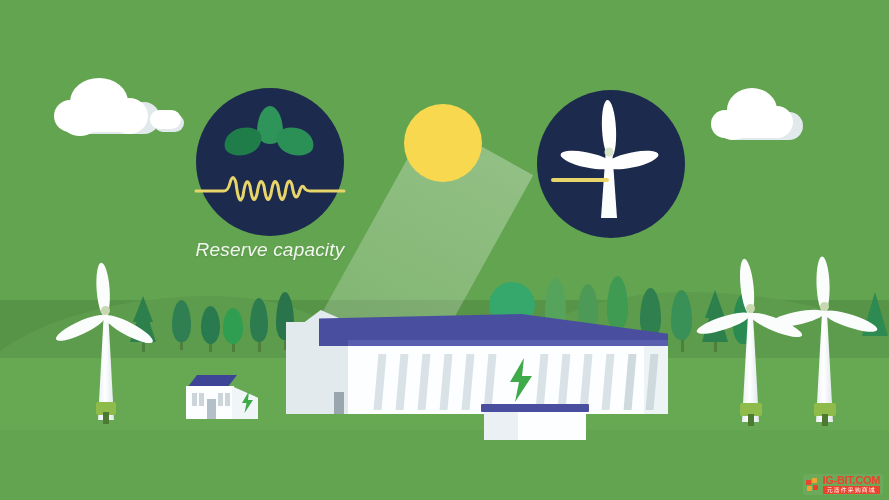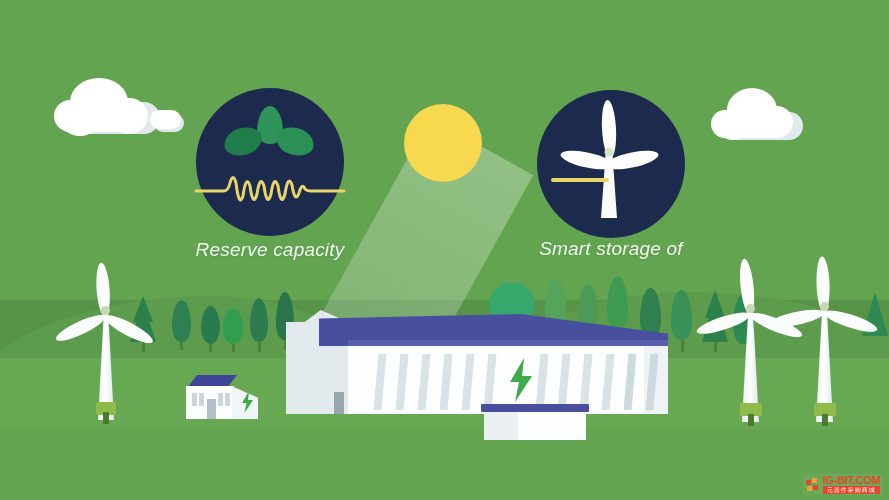--- a/index.html
+++ b/index.html
@@ -269,21 +269,20 @@
       <path d="M69 58 L75 58 L80 128 L64 128 Z" fill="#fbfdfd"></path>
 
       <ellipse cx="72" cy="39" rx="7" ry="29" fill="#ffffff" transform="rotate(-3 72 39)"></ellipse>
       <ellipse cx="50" cy="70" rx="27" ry="7.5" fill="#ffffff" transform="rotate(12 50 70)"></ellipse>
       <ellipse cx="95" cy="70" rx="27" ry="7.5" fill="#ffffff" transform="rotate(-12 95 70)"></ellipse>
       <circle cx="72" cy="62" r="4.5" fill="#d7e4c8"></circle>
     </svg>
     <div class="goldline" style="left:14px;top:88px;width:58px;"></div>
   </div>
   <div class="badge-label" style="left:521px;top:237px;width:180px;">
-    <div>Smart storage of</div>
   </div>
 
   <div class="wm">
     <div class="mk">
       <i style="left:0;top:2px;width:5px;height:5px;background:#e8452c;"></i>
       <i style="left:6px;top:0;width:5px;height:5px;background:#f0a62d;"></i>
       <i style="left:1px;top:8px;width:5px;height:5px;background:#f0a62d;"></i>
       <i style="left:7px;top:7px;width:5px;height:5px;background:#e8452c;"></i>
     </div>
     <div class="txt">

